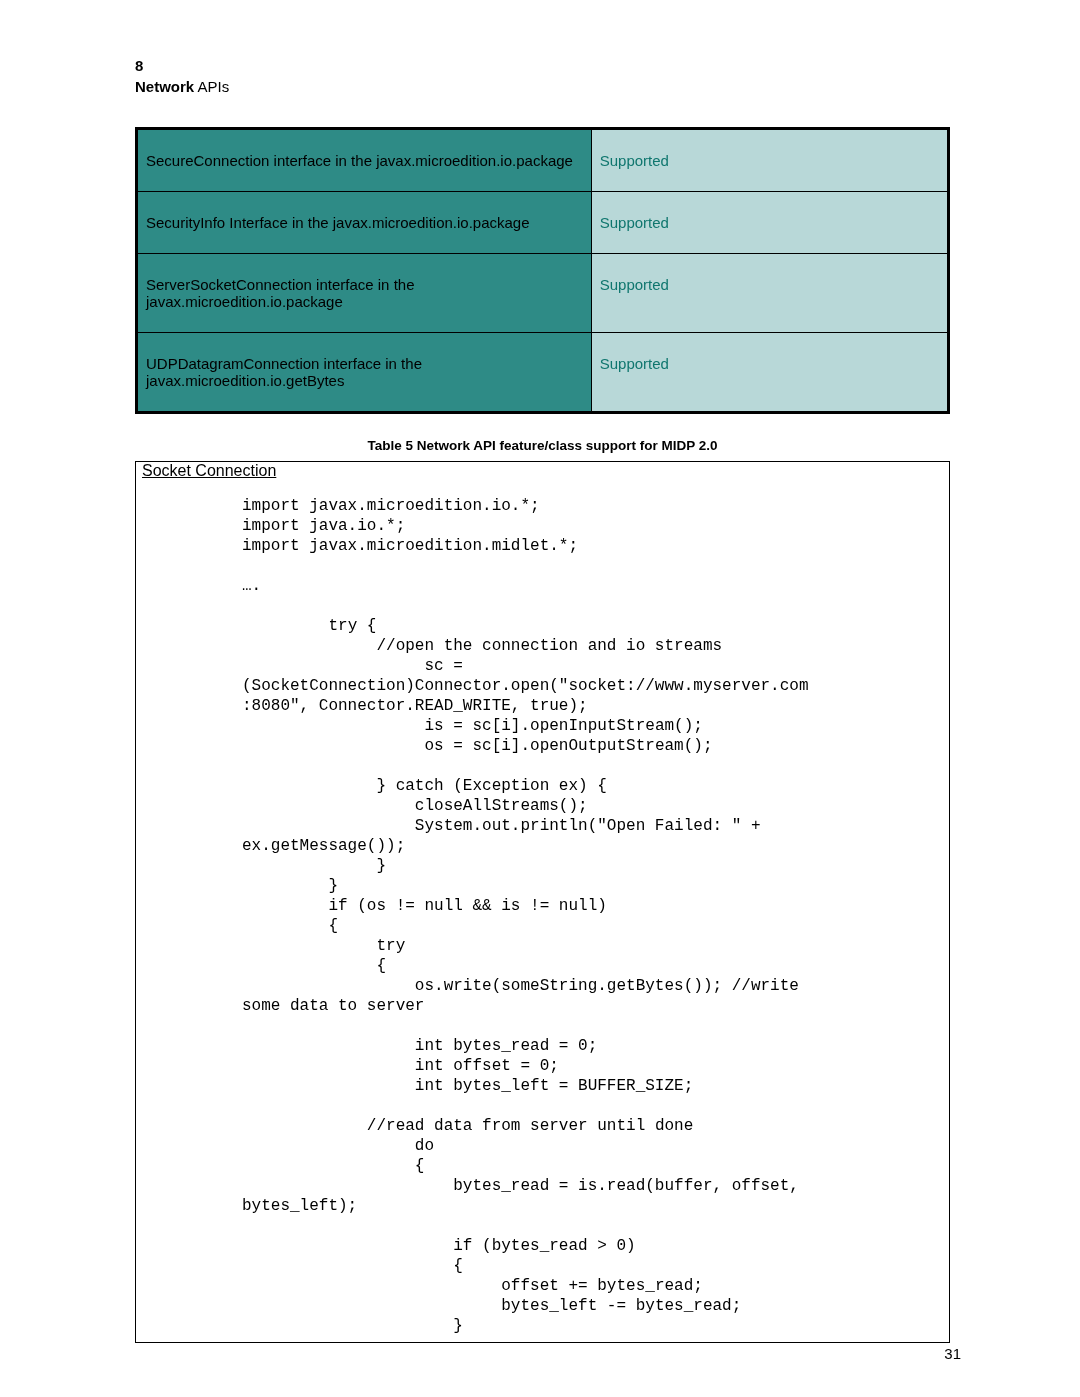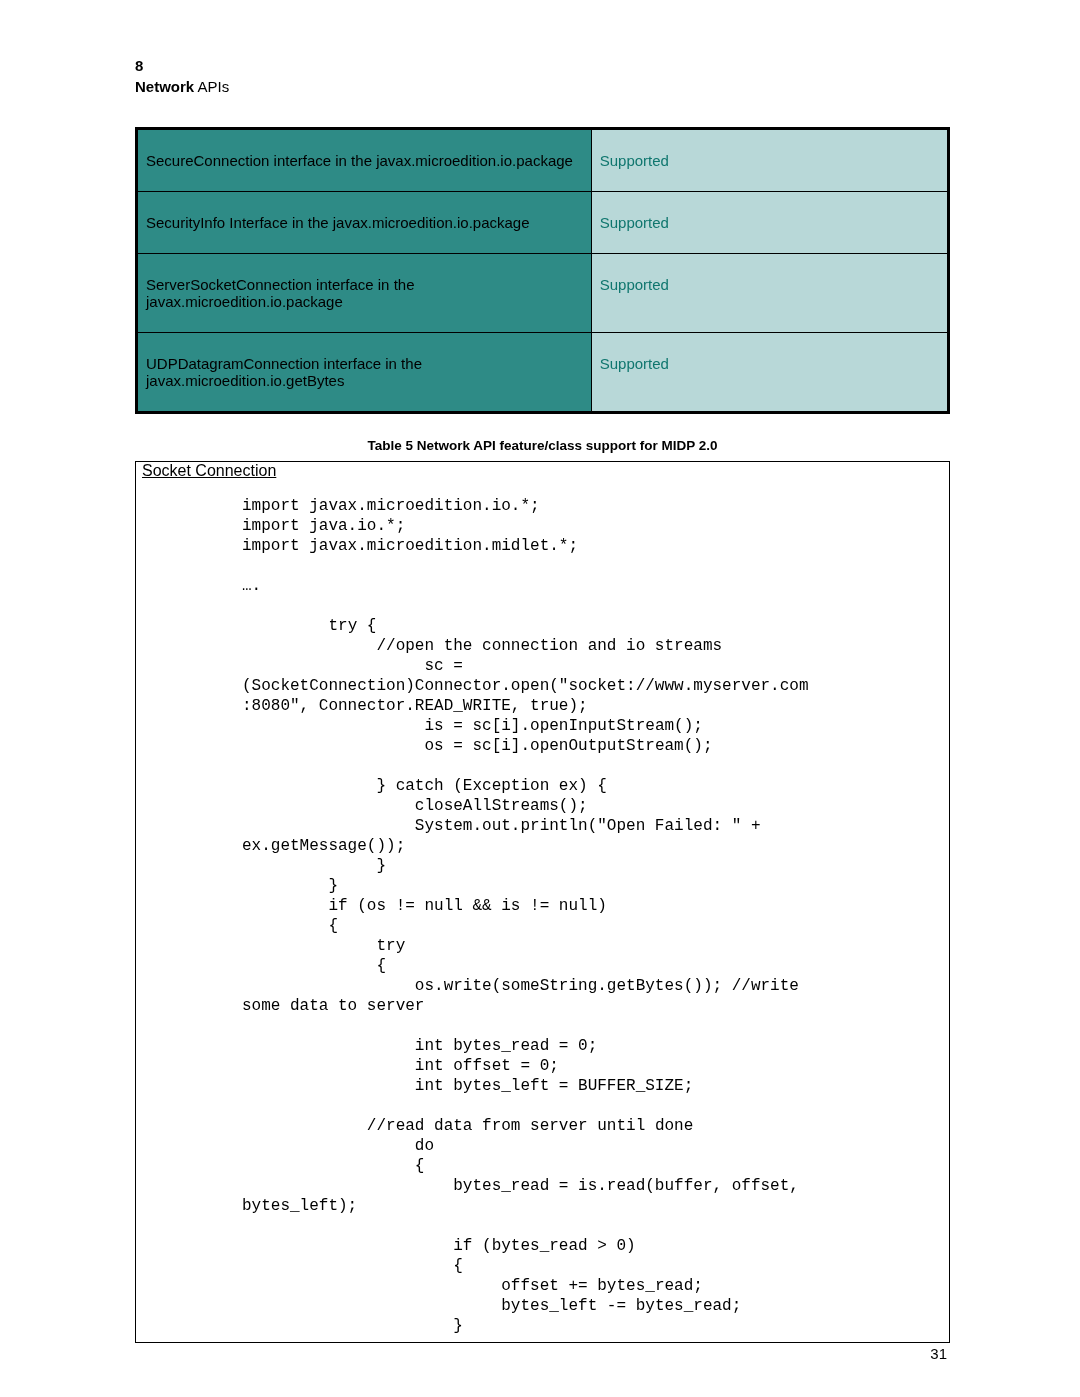--- a/index.html
+++ b/index.html
@@ -79,21 +79,21 @@
     font-size: 16px;
     white-space: pre-wrap;
     line-height: 1.25;
     margin-left: 100px;
     margin-top: 0;
   }
 
   .page-number {
     position: absolute;
     bottom: 35px;
-    right: 133px;
+    right: 119px;
     font-size: 15px;
   }
 </style>
 </head>
 <body>
 
 <div class="page">
 
   <div>
     <div class="header-line">8</div>

